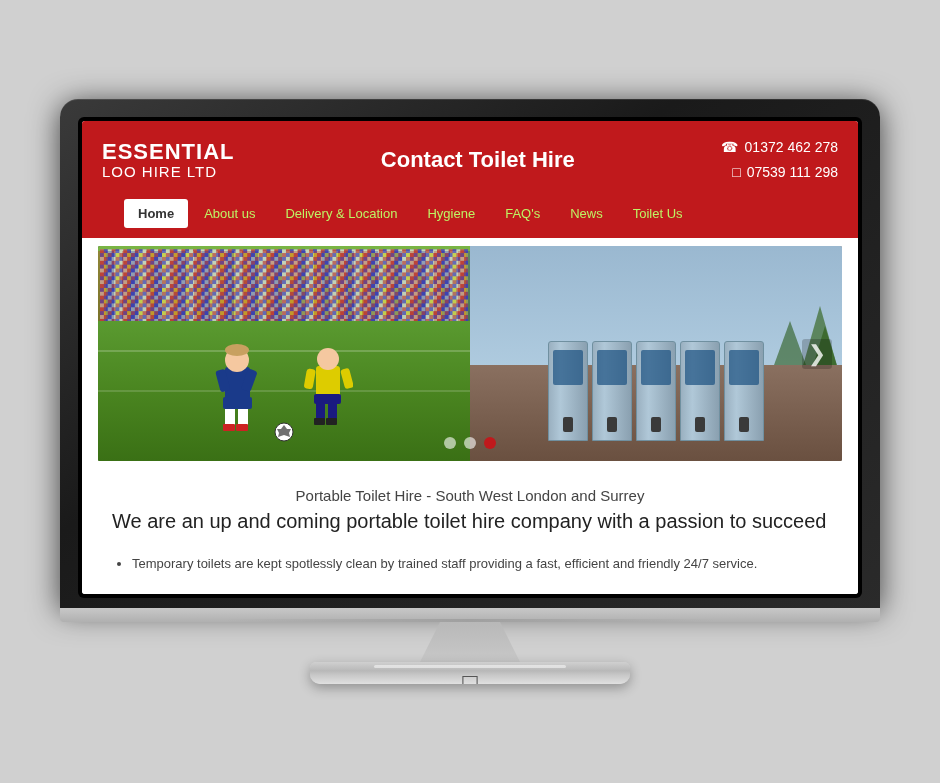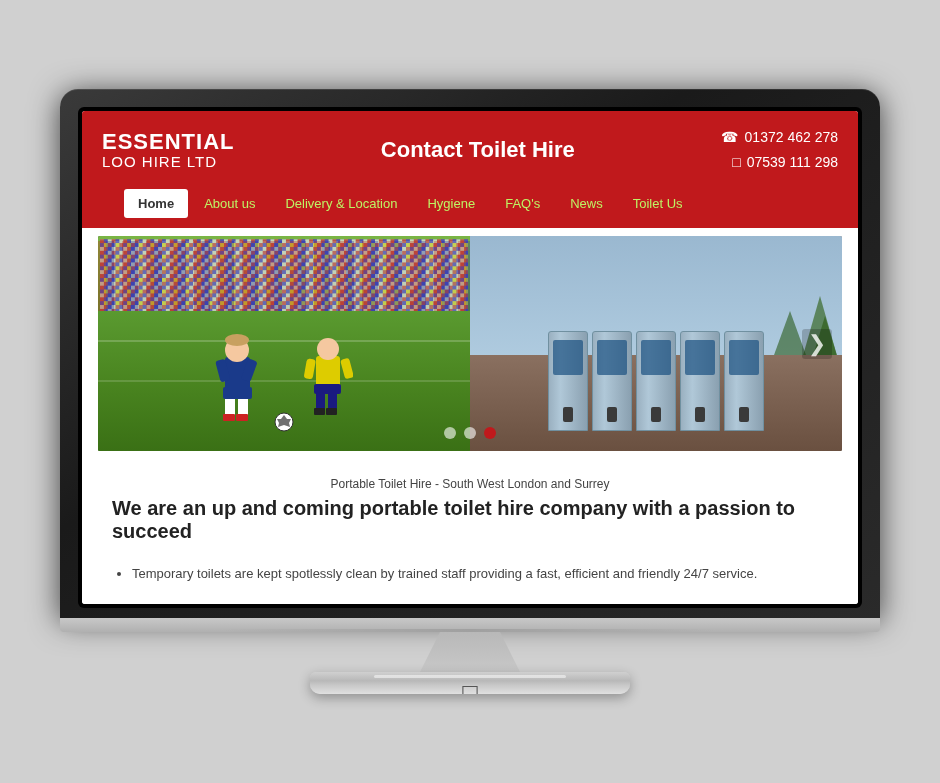--- a/index.html
+++ b/index.html
@@ -269,31 +269,31 @@
       border-radius: 3px;
     }
 
     
     .site-content {
       padding: 18px 30px 20px;
       background: #fff;
     }
 
     .content-title {
-      font-size: 12px;
+      font-size: 15px;
       color: #444;
       text-align: center;
       margin-bottom: 6px;
     }
 
     .content-headline {
       font-size: 20px;
       color: #222;
       margin-bottom: 10px;
-      font-weight: 700;
+      font-weight: 400;
     }
 
     .content-list {
       padding-left: 20px;
     }
 
     .content-list li {
       font-size: 13px;
       color: #444;
       line-height: 1.5;

